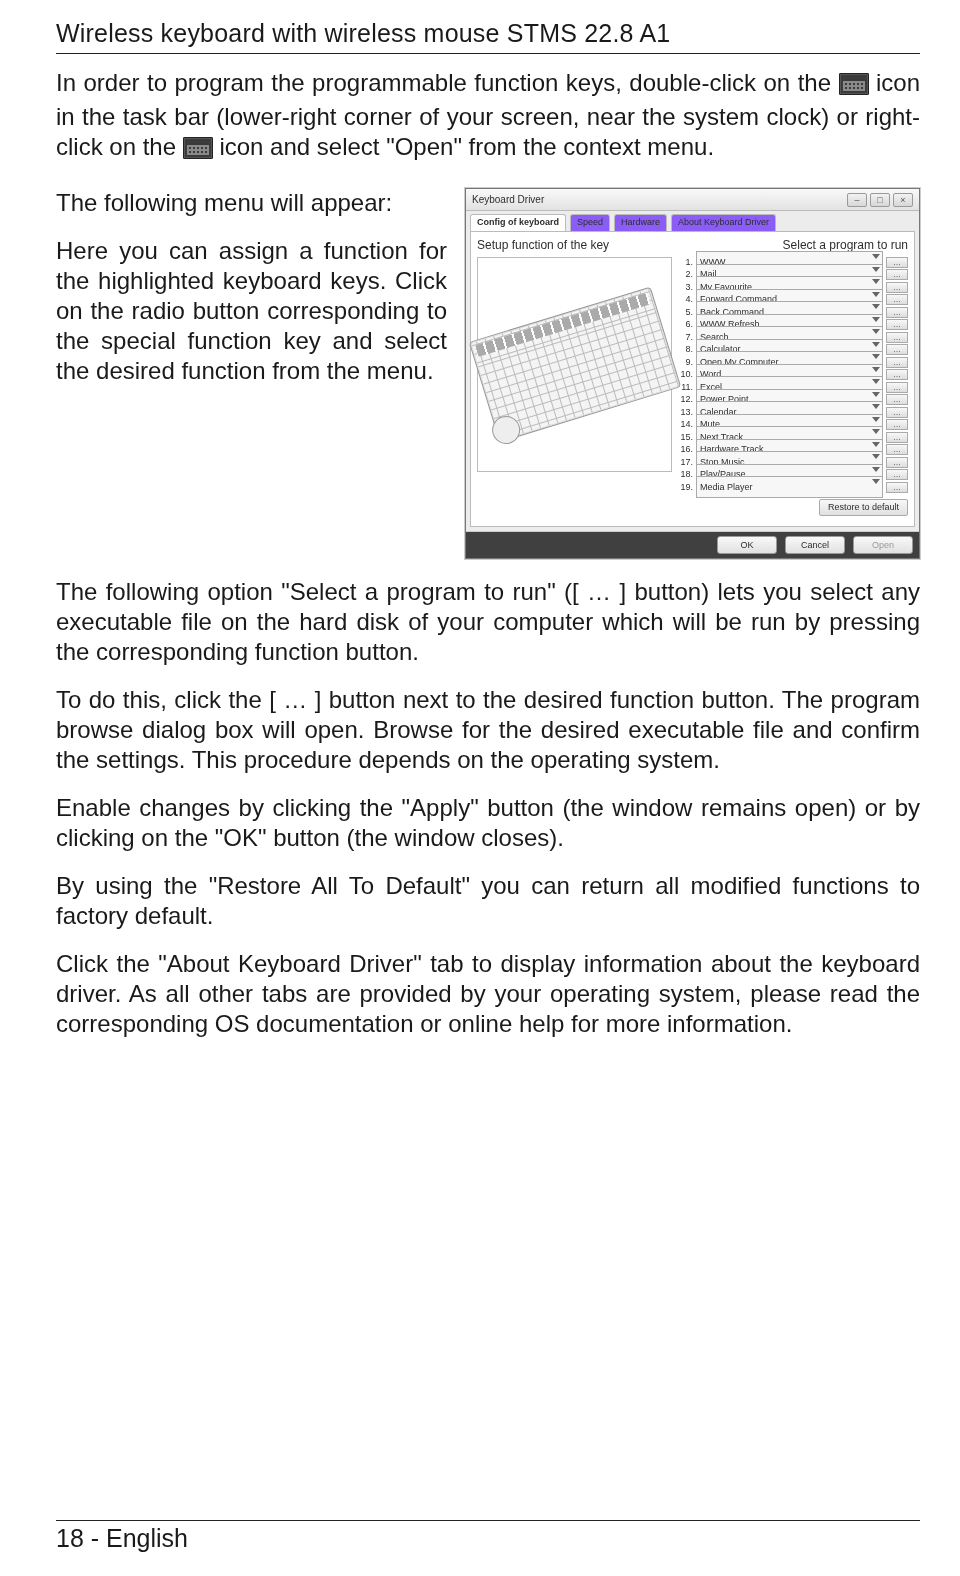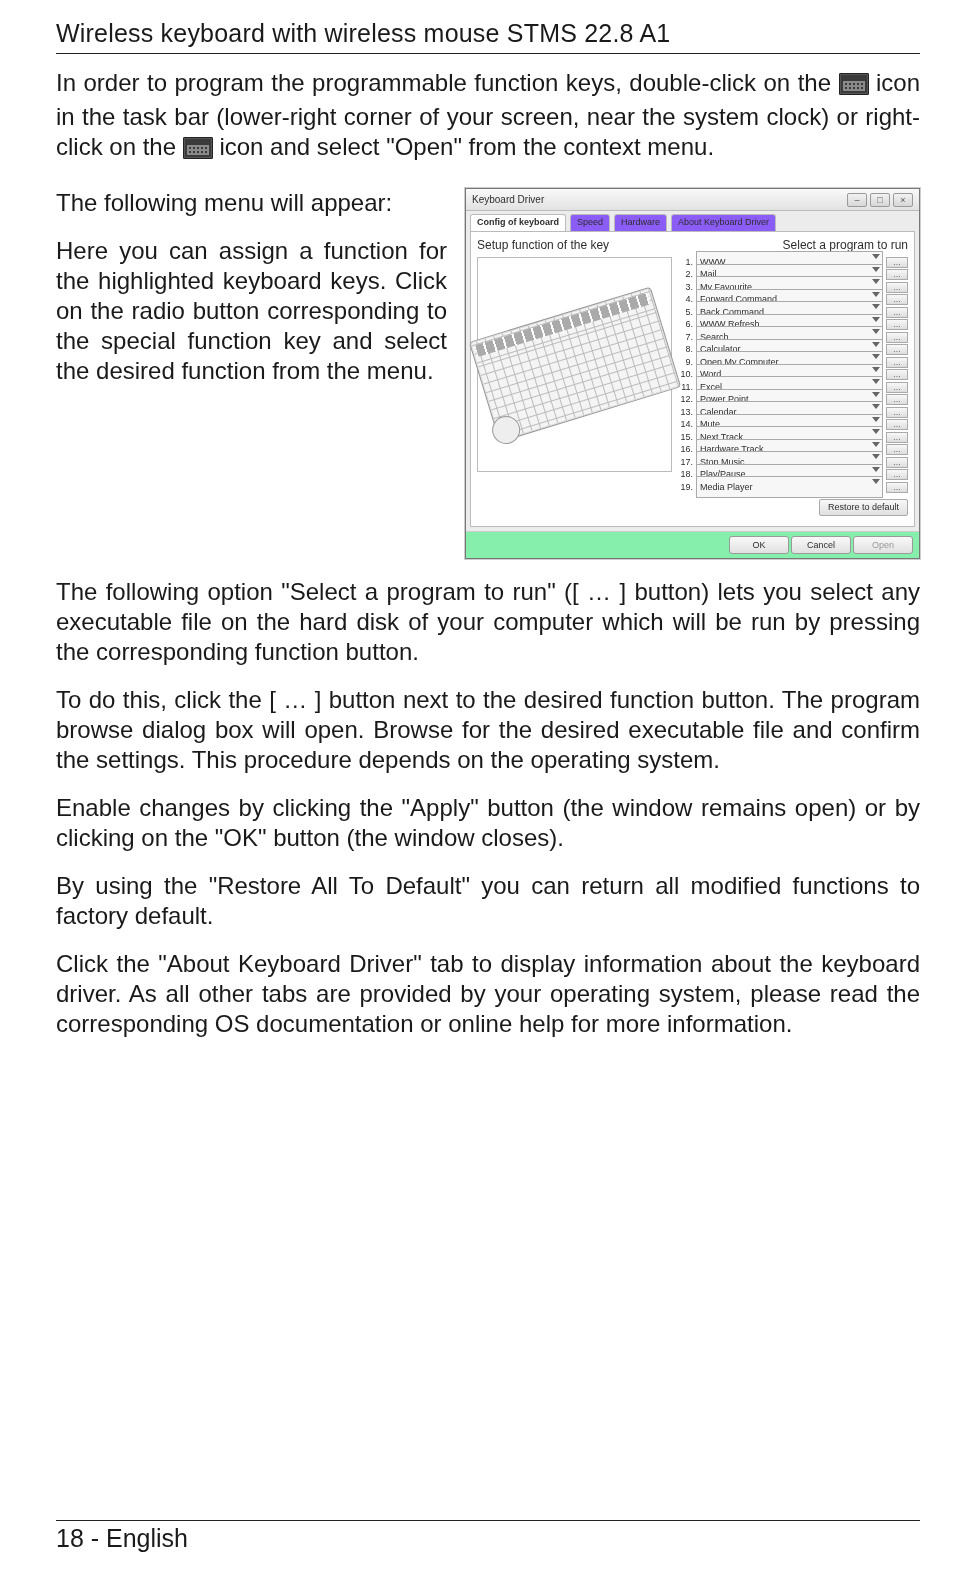--- a/index.html
+++ b/index.html
@@ -202,23 +202,23 @@
     margin-top:6px;
     padding:2px 8px;
     background:linear-gradient(#f8f8f8,#e0e0e0);
     border:1px solid #aaa;
     border-radius:2px;
     font-size:9px;
   }
   .dlg-btns {
     display:flex;
     justify-content:flex-end;
-    gap:2px;
+    gap:8px;
     padding:4px 6px;
-    background:#86efac;
+    background:#404040;
     border-top:1px solid #ccc;
   }
   .dlg-btn {
     width:60px; height:18px;
     background:linear-gradient(#f9f9f9,#e1e1e1);
     border:1px solid #999;
     border-radius:3px;
     font-size:9px;
     display:flex;
     align-items:center;

